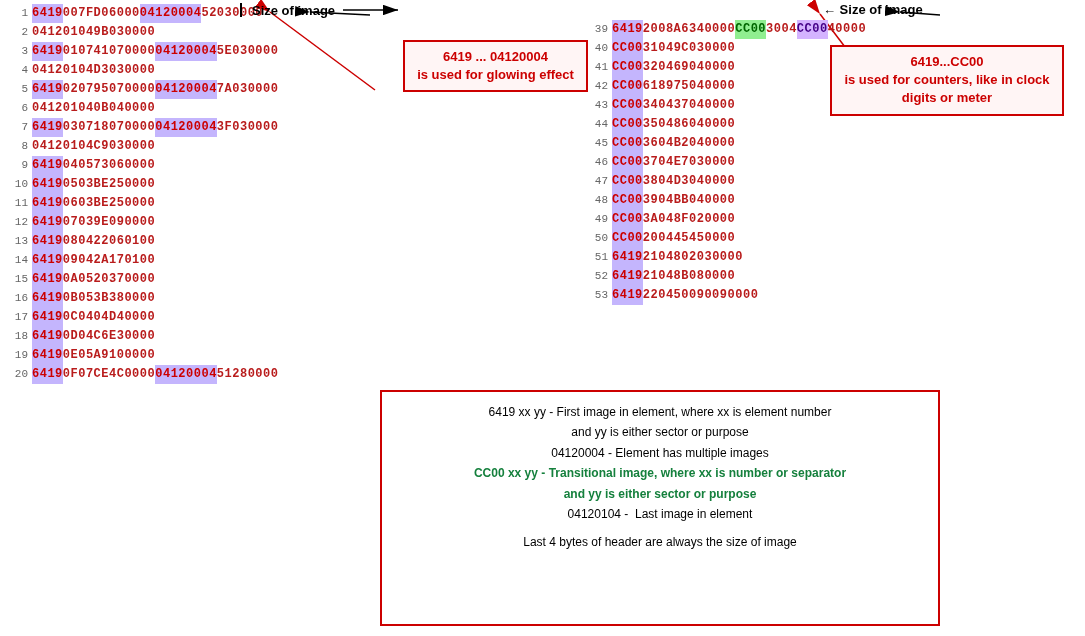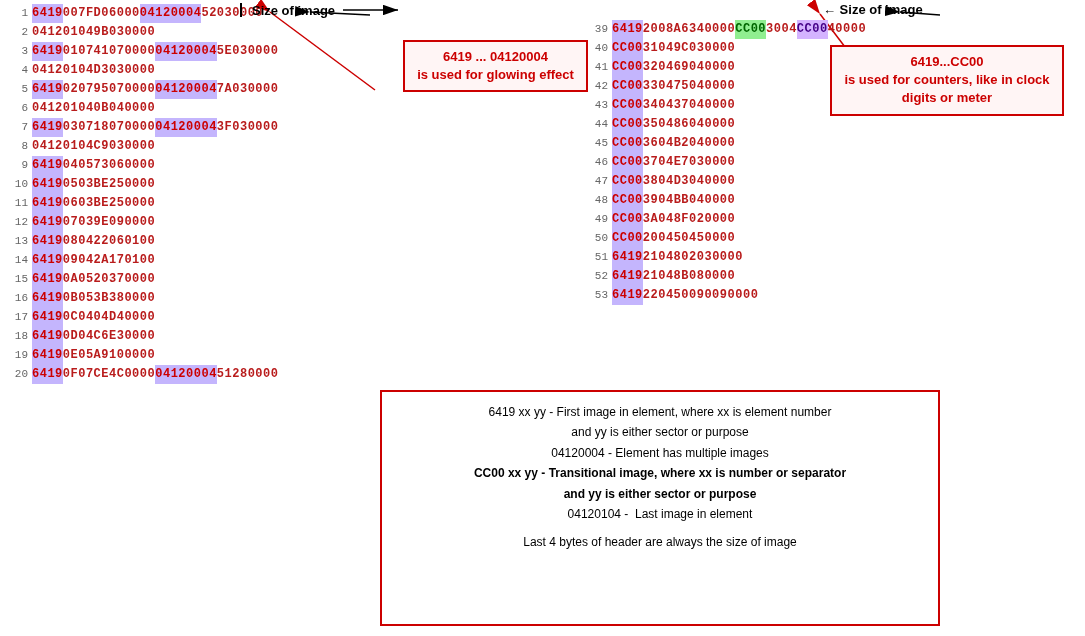--- a/index.html
+++ b/index.html
@@ -80,21 +80,21 @@
       border: 2px solid #cc0000;
       background: #ffffff;
       padding: 10px 24px;
       font-family: Arial, sans-serif;
       font-size: 12px;
       color: #000;
       text-align: center;
       line-height: 1.7;
     }
     .info-box .special-line {
-      color: #000000;
+      color: #15803d;
       font-weight: bold;
     }
     
     .arrows-svg {
       position: absolute;
       top: 0;
       left: 0;
       width: 1085px;
       height: 636px;
       pointer-events: none;
@@ -288,21 +288,21 @@
     </div>
     <div class="row">
       <span class="row-num">41</span>
       <span class="hex-text highlight-pink">CC00</span>
         <span class="hex-text normal-text">3204</span>
         <span class="hex-text normal-text">69040000</span>
     </div>
     <div class="row">
       <span class="row-num">42</span>
       <span class="hex-text highlight-pink">CC00</span>
-        <span class="hex-text normal-text">3304</span>
+        <span class="hex-text normal-text">6189</span>
         <span class="hex-text normal-text">75040000</span>
     </div>
     <div class="row">
       <span class="row-num">43</span>
       <span class="hex-text highlight-pink">CC00</span>
         <span class="hex-text normal-text">3404</span>
         <span class="hex-text normal-text">37040000</span>
     </div>
     <div class="row">
       <span class="row-num">44</span>
@@ -337,21 +337,21 @@
     <div class="row">
       <span class="row-num">49</span>
       <span class="hex-text highlight-pink">CC00</span>
         <span class="hex-text normal-text">3A04</span>
         <span class="hex-text normal-text">8F020000</span>
     </div>
     <div class="row">
       <span class="row-num">50</span>
       <span class="hex-text highlight-pink">CC00</span>
         <span class="hex-text normal-text">2004</span>
-        <span class="hex-text normal-text">50450000</span>
+        <span class="hex-text normal-text">45450000</span>
     </div>
     <div class="row">
       <span class="row-num">51</span>
       <span class="hex-text highlight-pink">6419</span>
         <span class="hex-text normal-text">21048</span>
         <span class="hex-text normal-text">02030000</span>
     </div>
     <div class="row">
       <span class="row-num">52</span>
       <span class="hex-text highlight-pink">6419</span>

